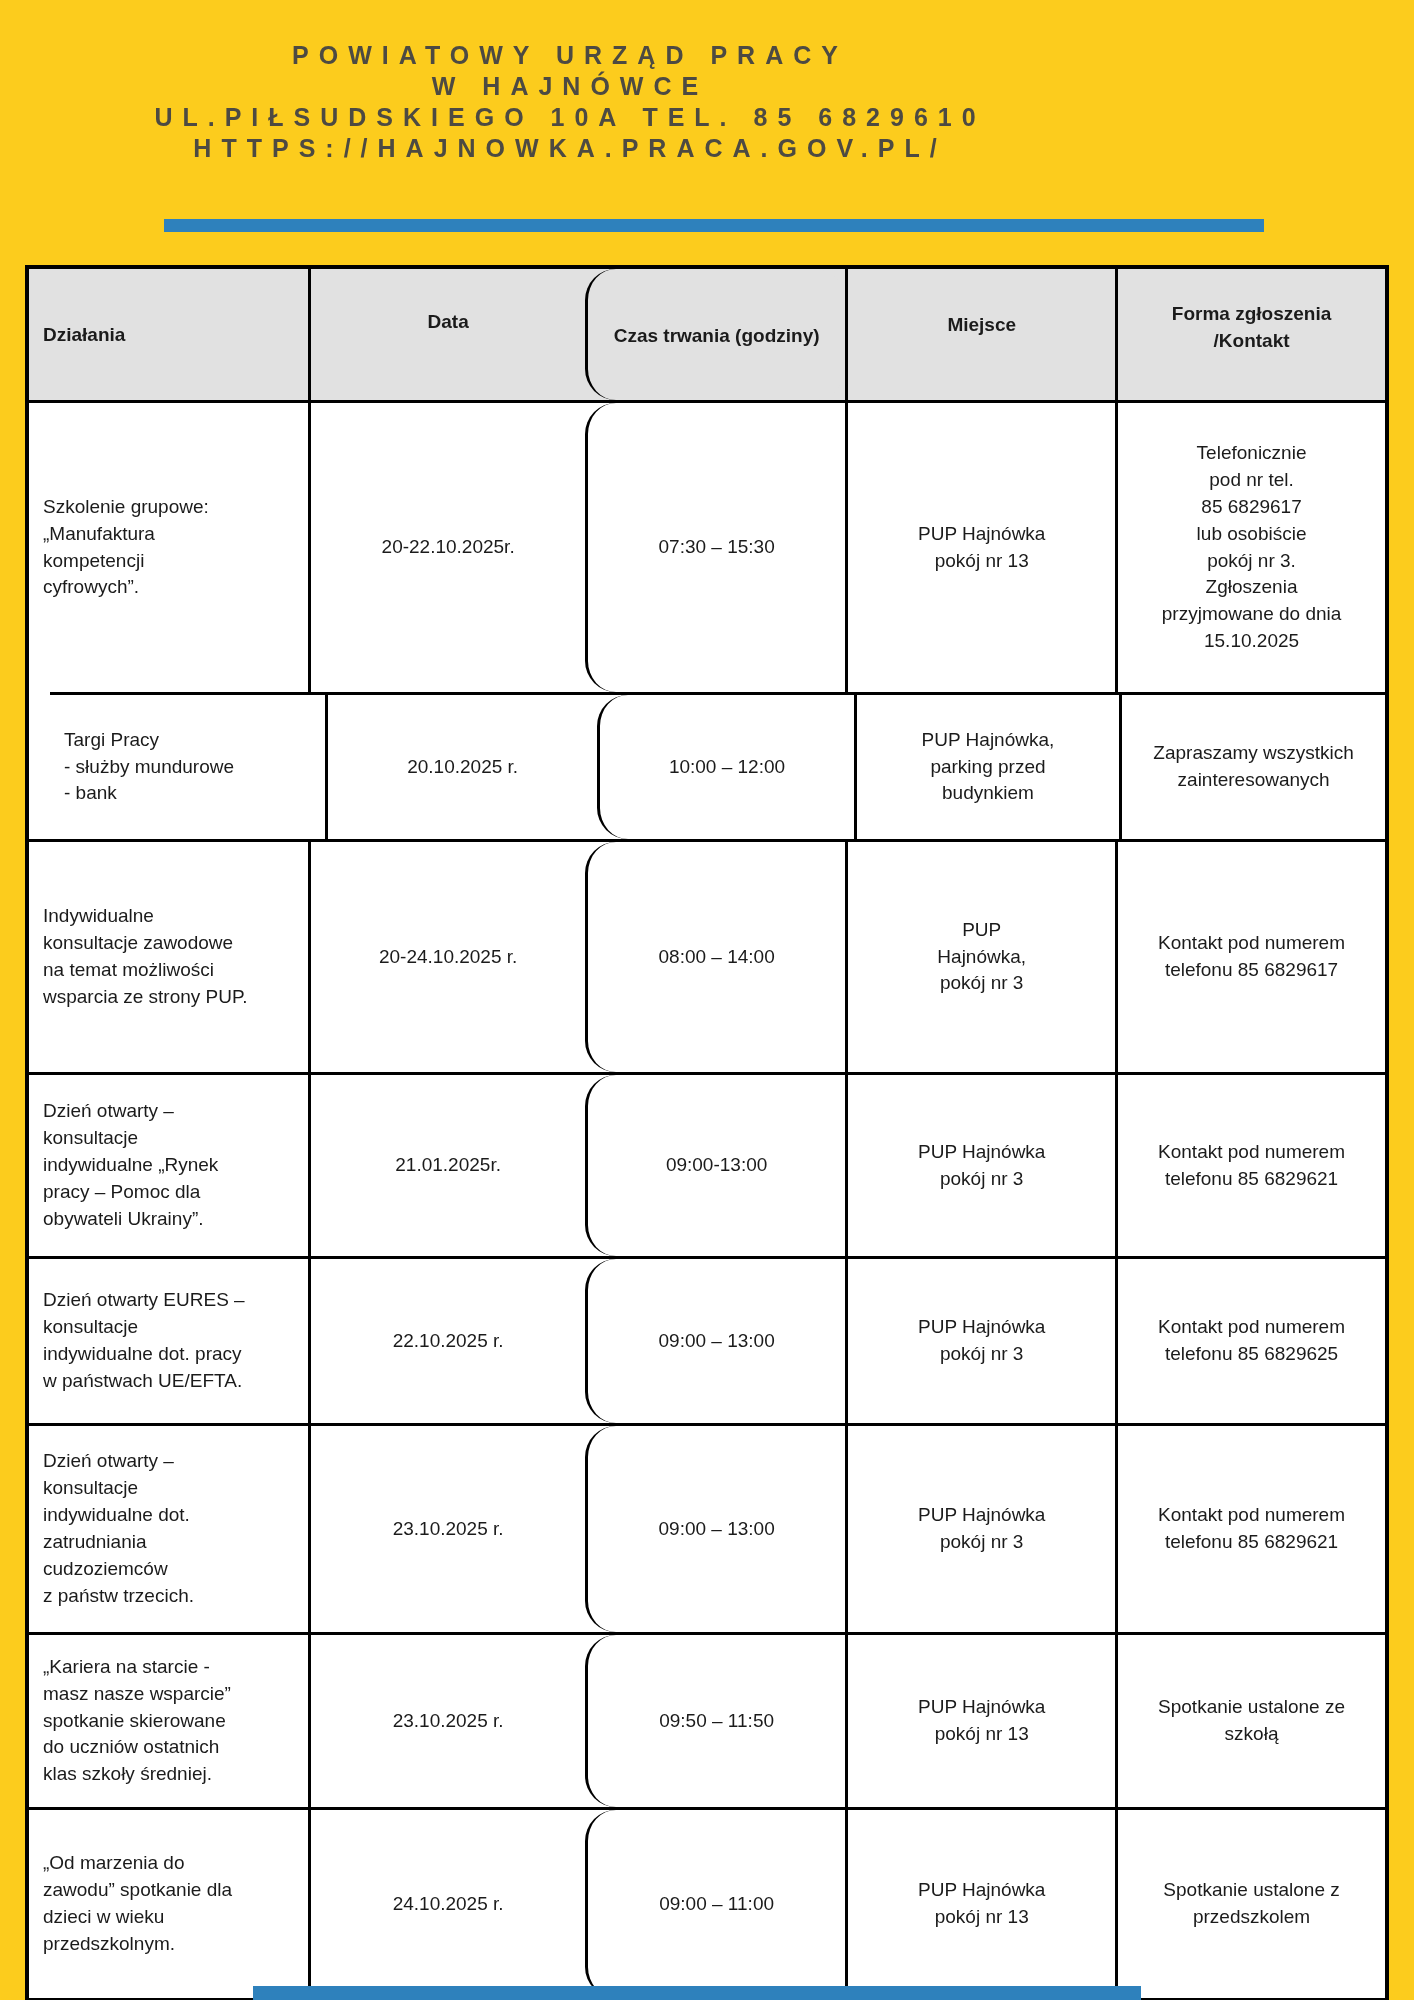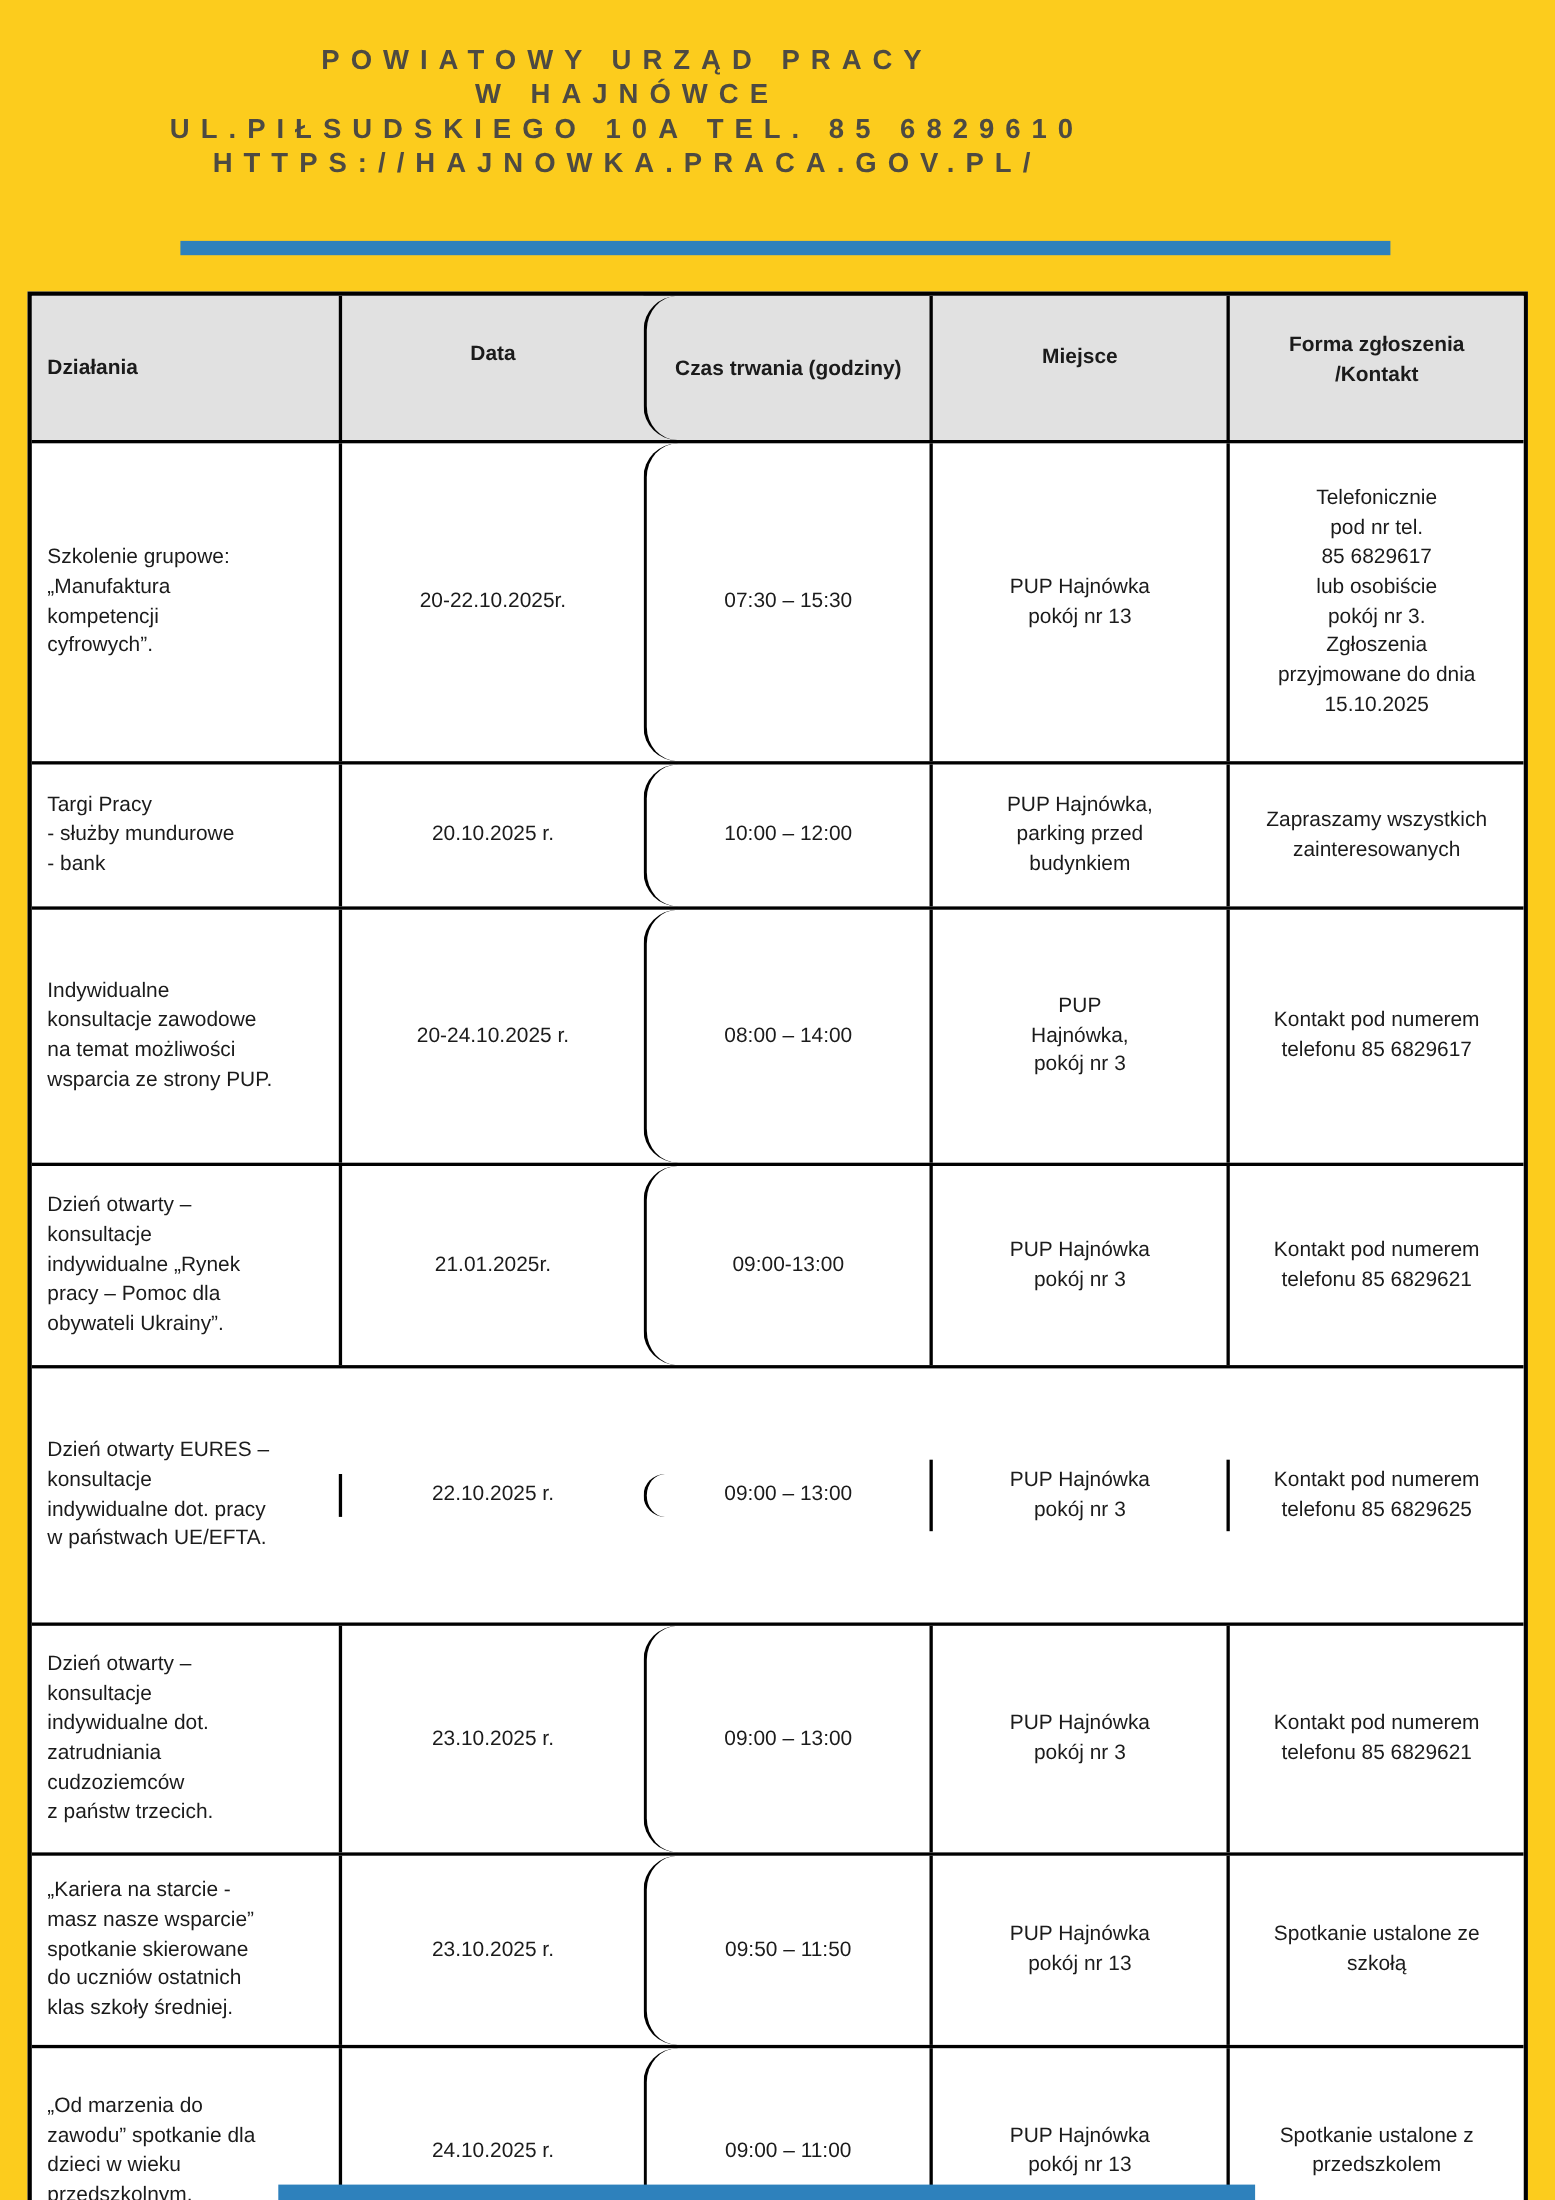--- a/index.html
+++ b/index.html
@@ -36,24 +36,24 @@
   .c4{width:19.9%;text-align:center;align-items:center;}
   .c5{width:19.9%;text-align:center;align-items:center;}
   .t-head{background:#E1E1E1;height:131px;font-weight:bold;}
   .t-head .cell{background:#E1E1E1;}
   .t-head .c1{padding-top:8px;}
   .t-head .c2{padding-bottom:30px;}
   .t-head .c3{padding-top:10px;}
   .t-head .c4{padding-bottom:24px;}
   .t-head .c5{padding-bottom:20px;}
   .r1{height:292px;}
-  .r2{height:132px;}
+  .r2{height:147px;margin-left:21px;}
   .r3{height:233px;}
   .r4{height:184px;}
-  .r5{height:234px;align-items:center;}
+  .r5{height:167px;}
   .r6{height:209px;}
   .r7{height:175px;}
   .r8{height:191px;}
 </style>
 </head>
 <body>
 
 <div class="page">
 
   <div class="header">

